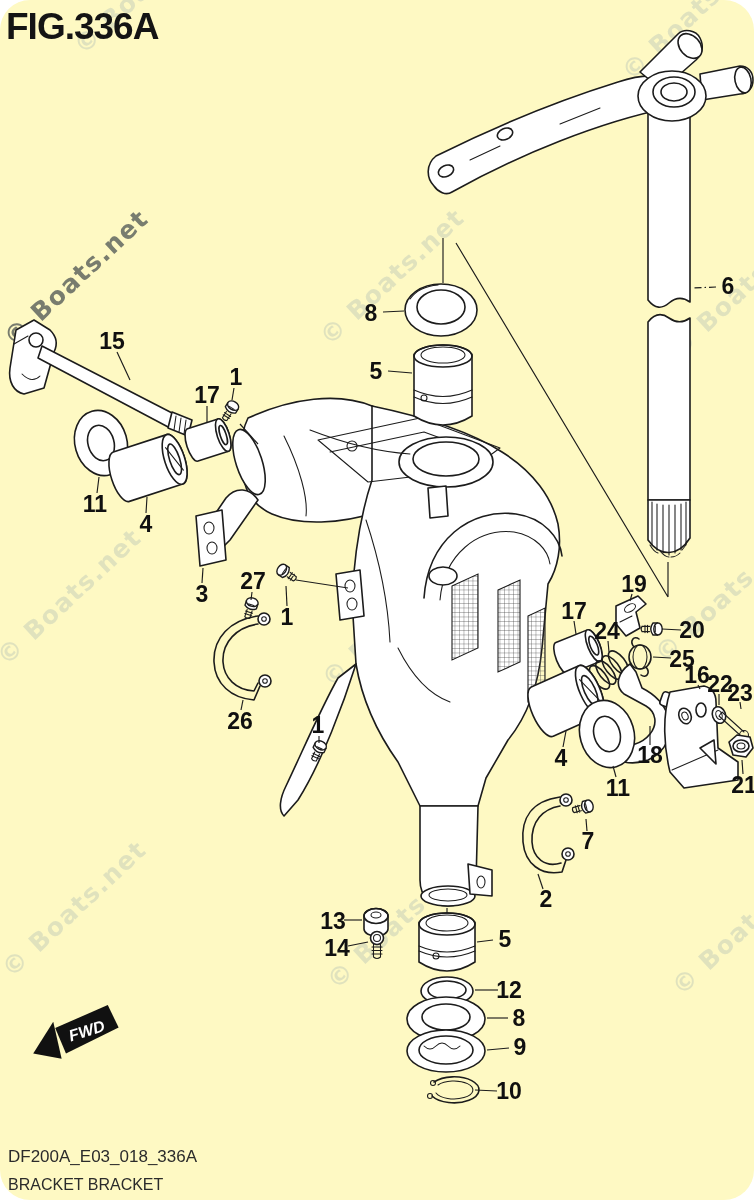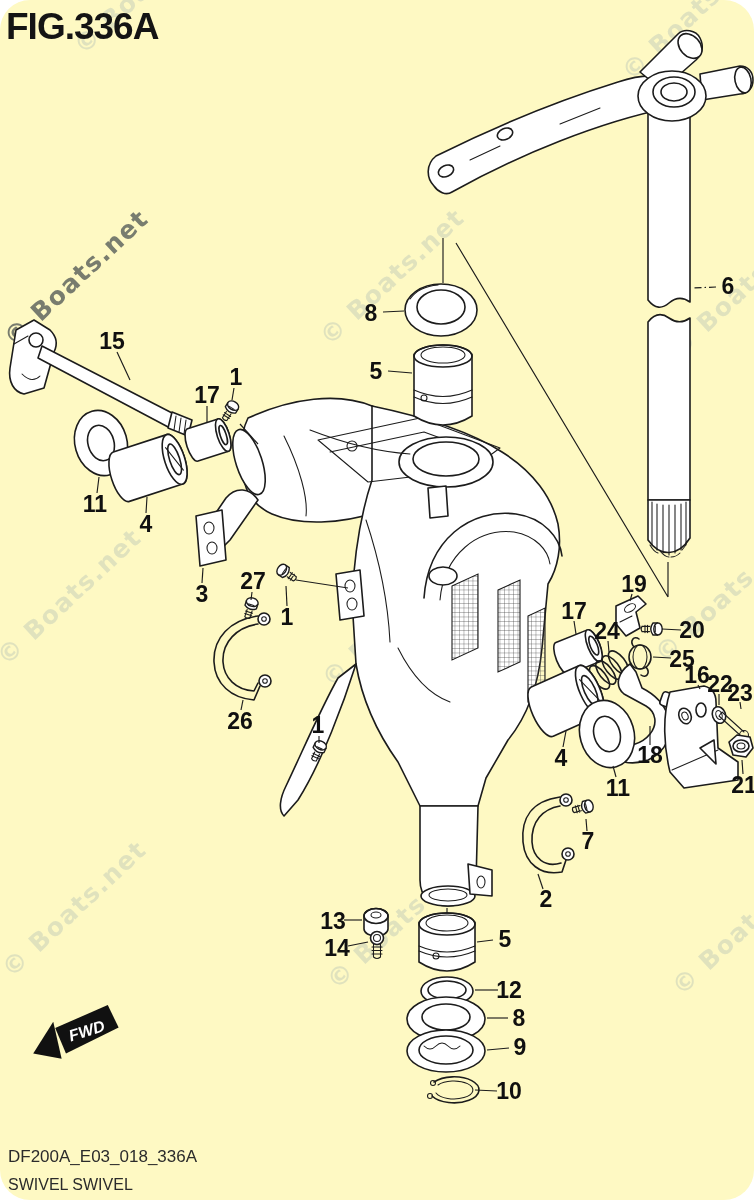--- a/index.html
+++ b/index.html
@@ -360,14 +360,14 @@
         <line x1="508" y1="1018" x2="487" y2="1018" class="leader"></line>
         <text x="519" y="1018" class="callout">8</text>
         <line x1="509" y1="1048" x2="487" y2="1050" class="leader"></line>
         <text x="520" y="1047" class="callout">9</text>
         <line x1="497" y1="1091" x2="475" y2="1090" class="leader"></line>
         <text x="509" y="1091" class="callout">10</text>
       </g>
   </svg>
 
   <div class="footer1">DF200A_E03_018_336A</div>
-  <div class="footer2">SWIVEL SWIVEL</div>
+  <div class="footer2">BRACKET BRACKET</div>
 </div>
 
 </body></html>

